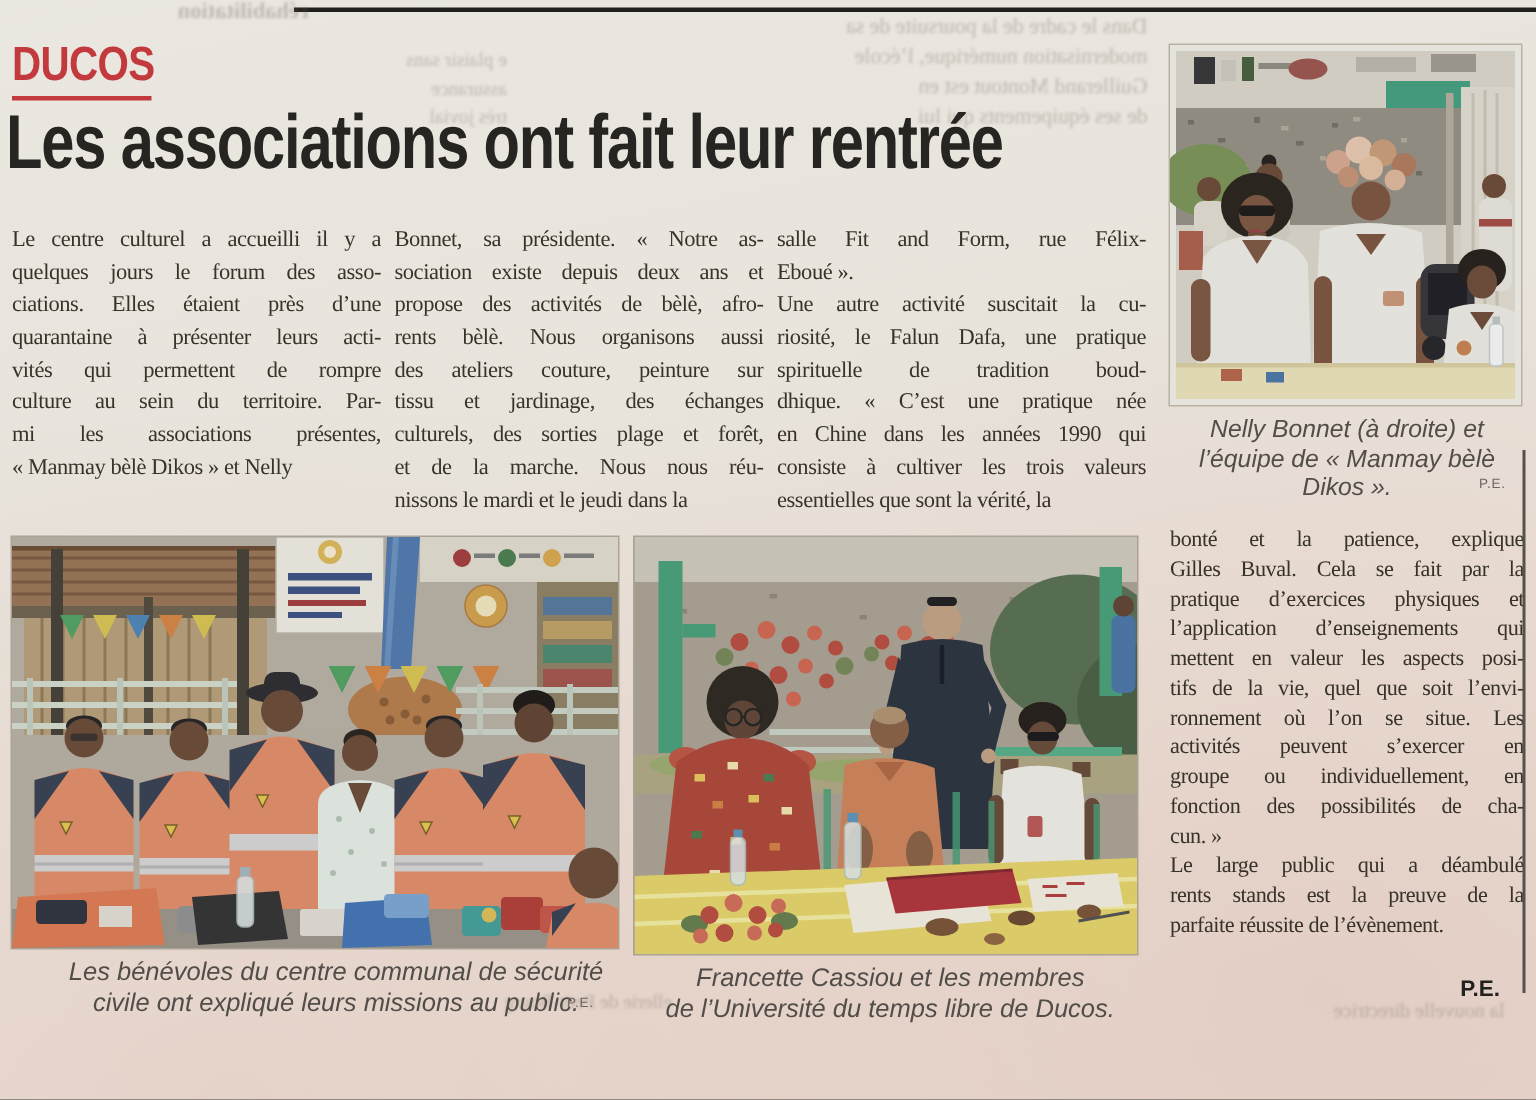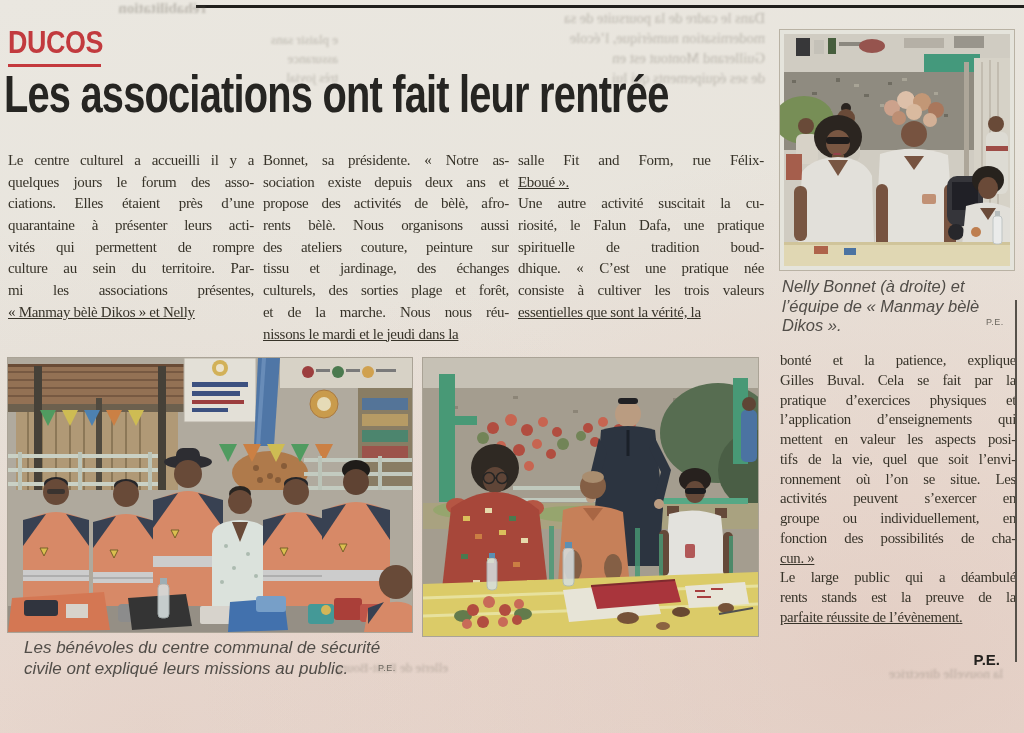--- a/index.html
+++ b/index.html
@@ -19,27 +19,27 @@
   .headline{position:absolute;left:4px;top:68px;margin:0;font-family:"Liberation Sans",sans-serif;
     font-weight:bold;font-size:51px;line-height:1.05;color:#262522;transform:scaleX(.78);
     transform-origin:left top;letter-spacing:-1px;white-space:nowrap;}
 
   .col{position:absolute;top:150px;width:246px;font-size:15px;line-height:21.7px;
     letter-spacing:-.3px;color:#373329;}
   .colA{left:8px;}.colB{left:263px;}.colC{left:518px;}
   .colD{top:351px;left:780px;width:236px;font-size:14.8px;line-height:19.75px;}
   .bline{text-align:justify;text-align-last:justify;height:21.7px;overflow:hidden;}
   .colD .bline{height:19.75px;}
-  .bline.plast{text-align-last:left;text-decoration:underline;}
+  .bline.plast{text-align-last:left;}
 
   .byline{position:absolute;left:900px;top:651px;width:100px;text-align:right;
     font-family:"Liberation Sans",sans-serif;font-weight:bold;font-size:15px;color:#23211e;}
 
   .cap{position:absolute;font-family:"Liberation Sans",sans-serif;font-style:italic;
-    color:#514d48;white-space:pre-line;}
+    color:#514d48;white-space:pre-line;text-align:center;}
   .capA{left:782px;top:277px;width:232px;font-size:16.5px;line-height:19.5px;}
   .capB{left:24px;top:637px;width:400px;font-size:17px;line-height:21px;}
   .capC{left:426px;top:641px;width:335px;font-size:17px;line-height:21px;}
   .credit{position:absolute;font-family:"Liberation Sans",sans-serif;font-size:9px;
     color:#6b675f;letter-spacing:.5px;}
   .creditA{left:986px;top:317px;}
   .creditB{left:378px;top:663px;}
 
   .photo{position:absolute;margin:0;padding:0;}
   .photo svg{display:block;filter:saturate(.8) contrast(.9) brightness(1.02);}
@@ -98,20 +98,21 @@
       <div class="bline">et de la marche. Nous nous réu-</div>
       <div class="bline plast">nissons le mardi et le jeudi dans la</div>
     </div>
   <div class="col colC">
       <div class="bline">salle Fit and Form, rue Félix-</div>
       <div class="bline plast">Eboué ».</div>
       <div class="bline">Une autre activité suscitait la cu-</div>
       <div class="bline">riosité, le Falun Dafa, une pratique</div>
       <div class="bline">spirituelle de tradition boud-</div>
       <div class="bline">dhique. « C’est une pratique née</div>
+      <div class="bline">en Chine dans les années 1990 qui</div>
       <div class="bline">consiste à cultiver les trois valeurs</div>
       <div class="bline plast">essentielles que sont la vérité, la</div>
     </div>
   <div class="col colD">
       <div class="bline">bonté et la patience, explique</div>
       <div class="bline">Gilles Buval. Cela se fait par la</div>
       <div class="bline">pratique d’exercices physiques et</div>
       <div class="bline">l’application d’enseignements qui</div>
       <div class="bline">mettent en valeur les aspects posi-</div>
       <div class="bline">tifs de la vie, quel que soit l’envi-</div>
@@ -558,15 +559,17 @@
               <circle cx="66" cy="244" r="6"></circle>
               <circle cx="96" cy="246" r="5"></circle>
               <circle cx="44" cy="266" r="5"></circle>
               <circle cx="80" cy="264" r="5"></circle>
             </g>
         </g>
         <path d="M296,256 L330,250" stroke="#4a4a4a" stroke-width="2"></path>
       </g>
     </svg>
   </figure>
+  <div class="cap capC">Francette Cassiou et les membres
+de l’Université du temps libre de Ducos.</div>
 
   <div class="right-rule"></div>
 </div>
 
 </body></html>

